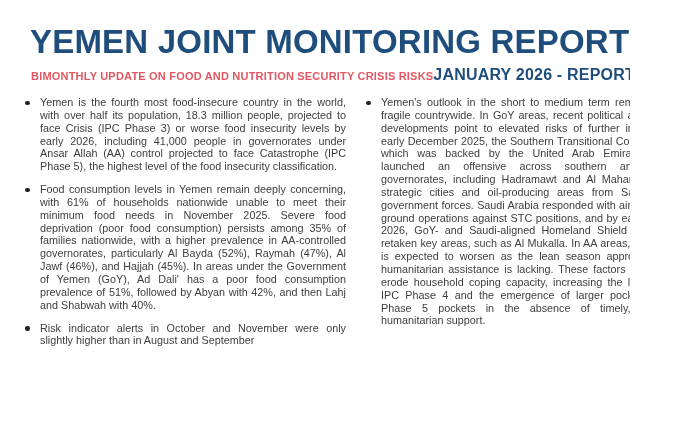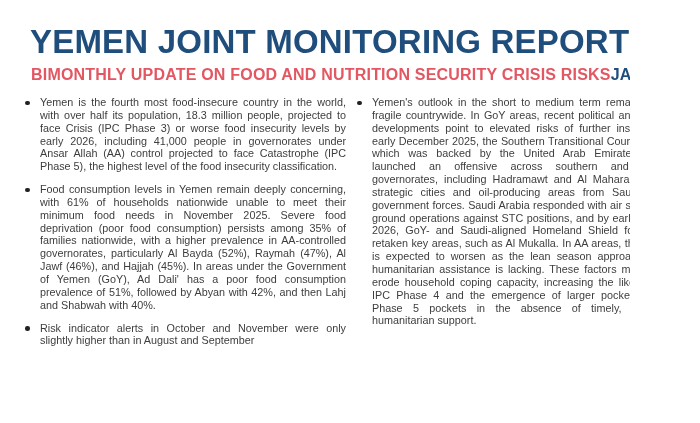--- a/index.html
+++ b/index.html
@@ -29,21 +29,21 @@
     line-height: 1.0;
   }
   .sub-row {
     display: flex;
     justify-content: space-between;
     align-items: baseline;
     margin-top: 8px;
     padding-left: 1px;
   }
   .report-subtitle {
-    font-size: 16px;
+    font-size: 11px;
     font-weight: bold;
     color: #e25762;
     letter-spacing: 0.2px;
     white-space: nowrap;
   }
   .report-edition {
     font-size: 16px;
     font-weight: bold;
     color: #1f4e7c;
     letter-spacing: 0.2px;
@@ -51,21 +51,21 @@
   }
   .key-messages-heading {
     margin: 37px 0 0 20px;
     font-size: 17px;
     font-weight: bold;
     color: #2a93c2;
     letter-spacing: 1.1px;
   }
   .columns {
     display: flex;
-    gap: 6px;
+    gap: 15px;
     margin-top: 12px;
     padding: 0 10px 0 20px;
   }
   .column {
     width: 326px;
     flex: none;
   }
   .bullet-item {
     display: flex;
     margin-bottom: 10px;

